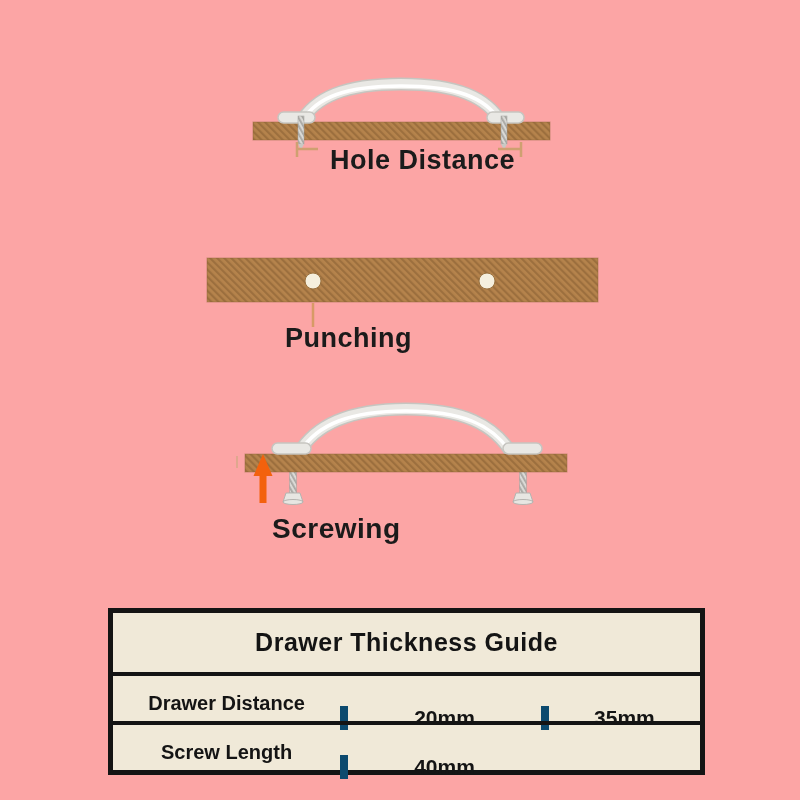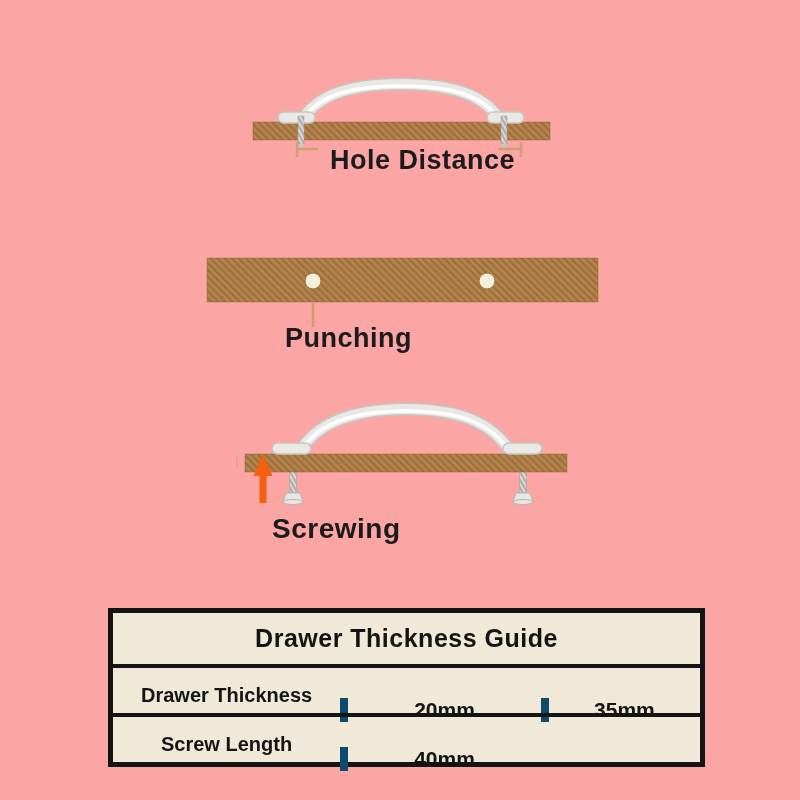--- a/index.html
+++ b/index.html
@@ -37,21 +37,21 @@
     left: 108px; top: 608px;
     width: 597px;
     border: 5px solid #141414;
     box-sizing: border-box;
     background: #f0e9d8;
     color: #141414;
     display: flex;
     flex-direction: column;
   }
   .gt-title {
-    height: 51px;
+    height: 59px;
     display: flex;
     align-items: center;
     justify-content: center;
     font-size: 25px;
     font-weight: 700;
     letter-spacing: 0.5px;
   }
   .gt-row {
     display: grid;
     grid-template-columns: 38.7% 34.2% 27.1%;
@@ -148,21 +148,21 @@
     </g>
   </svg>
 
   <div class="label label-hole-distance">Hole Distance</div>
   <div class="label label-punching">Punching</div>
   <div class="label label-screwing">Screwing</div>
 
   <div class="guide-table">
     <div class="gt-title">Drawer Thickness Guide</div>
     <div class="gt-row">
-      <div class="gt-cell">Drawer Thickness</div>
+      <div class="gt-cell">Drawer Distance</div>
       <div class="gt-cell value">20mm</div>
       <div class="gt-cell value">35mm</div>
     </div>
     <div class="gt-row">
       <div class="gt-cell">Screw Length</div>
       <div class="gt-cell value">40mm</div>
     </div>
   </div>
 
 </div>

